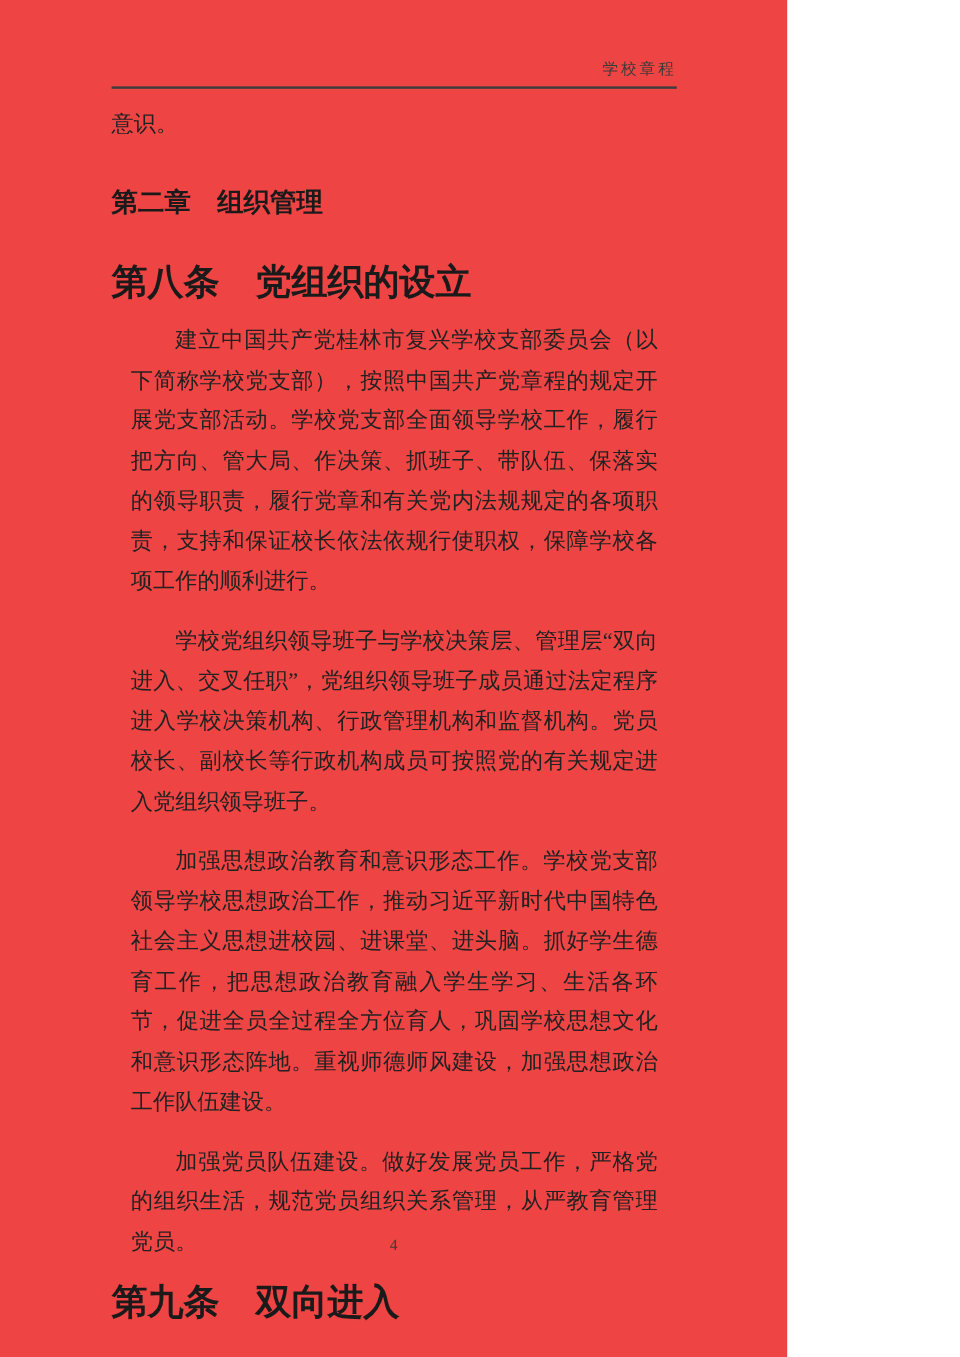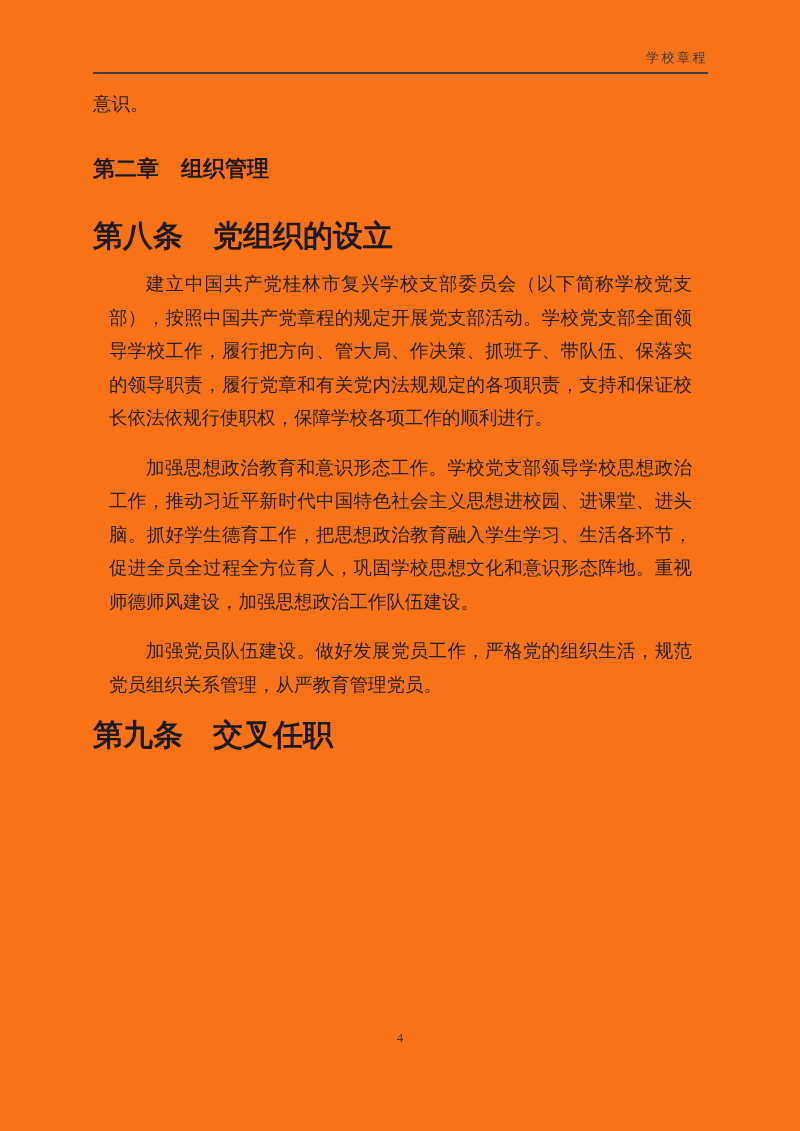--- a/index.html
+++ b/index.html
@@ -2,23 +2,23 @@
 <html><head>
 <meta charset="utf-8">
 <style>
   html, body {
     margin: 0;
     padding: 0;
     background: #ffffff;
   }
   .page {
     position: relative;
-    width: 800px;
+    width: 656px;
     height: 1131px;
-    background: #f97316;
+    background: #ef4444;
     overflow: hidden;
     font-family: "Liberation Serif", "DejaVu Serif", serif;
     color: #212121;
   }
   .header {
     position: absolute;
     top: 0;
     left: 93px;
     right: 92px;
   }
@@ -99,25 +99,26 @@
 
     <p class="fragment">意识。</p>
 
     <h2 class="chapter-heading">第二章　组织管理</h2>
 
     <h3 class="article-heading">第八条　党组织的设立</h3>
 
     <p class="body-para">建立中国共产党桂林市复兴学校支部委员会（以下简称学校党支部），按照中国共产党章程的规定开展党支部活动。学校党支部全面领导学校工作，履行把方向、管大局、作决策、抓班子、带队伍、保落实的领导职责，履行党章和有关党内法规规定的各项职责，支持和保证校长依法依规行使职权，保障学校各项工作的顺利进行。</p>
 
 
+    <p class="body-para">学校党组织领导班子与学校决策层、管理层“双向进入、交叉任职”，党组织领导班子成员通过法定程序进入学校决策机构、行政管理机构和监督机构。党员校长、副校长等行政机构成员可按照党的有关规定进入党组织领导班子。</p>
 
     <p class="body-para">加强思想政治教育和意识形态工作。学校党支部领导学校思想政治工作，推动习近平新时代中国特色社会主义思想进校园、进课堂、进头脑。抓好学生德育工作，把思想政治教育融入学生学习、生活各环节，促进全员全过程全方位育人，巩固学校思想文化和意识形态阵地。重视师德师风建设，加强思想政治工作队伍建设。</p>
 
     <p class="body-para">加强党员队伍建设。做好发展党员工作，严格党的组织生活，规范党员组织关系管理，从严教育管理党员。</p>
 
-    <h3 class="article-heading flow">第九条　交叉任职</h3>
+    <h3 class="article-heading flow">第九条　双向进入</h3>
 
 
   </div>
 
   <div class="footer-pagenum">4</div>
 
 </div>
 
 </body></html>

